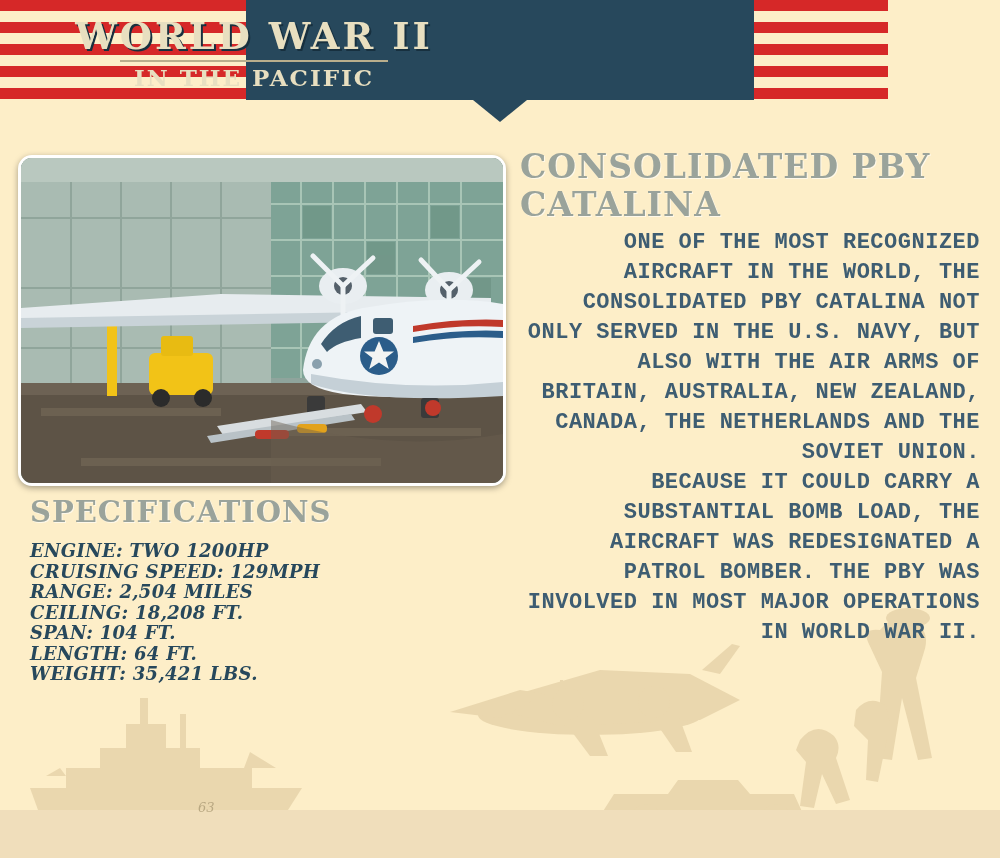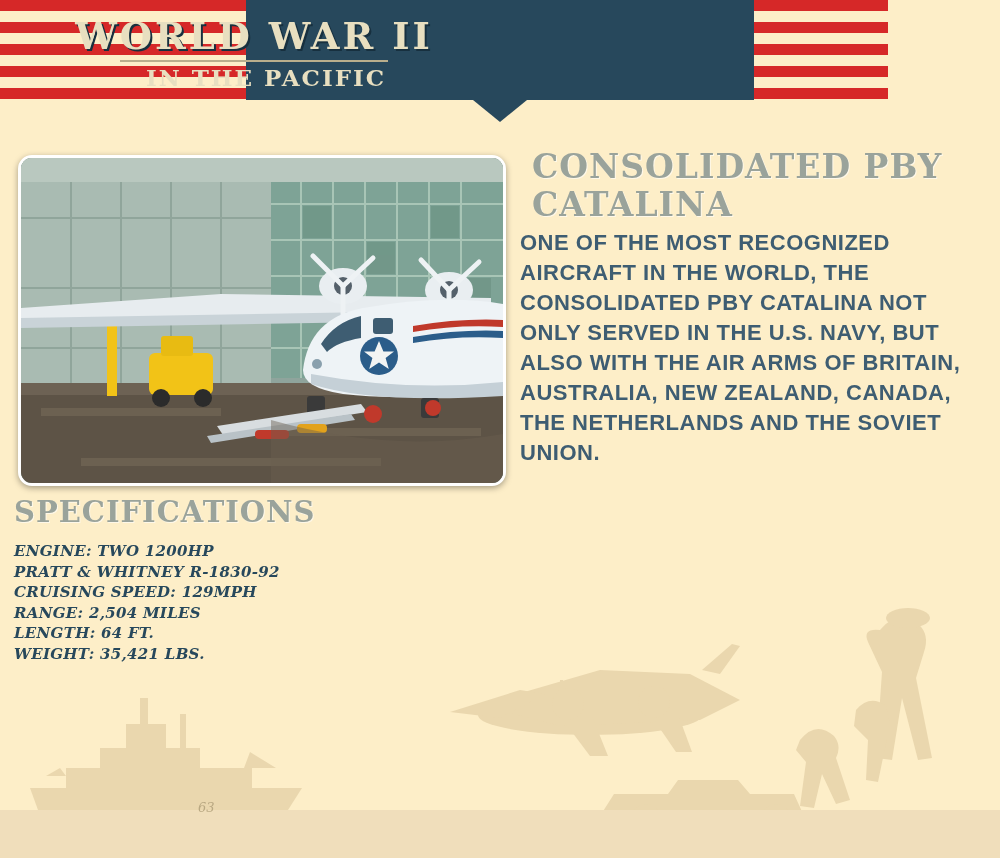--- a/index.html
+++ b/index.html
@@ -77,21 +77,20 @@
     position: absolute;
     left: 0; top: 64px;
     width: 508px;
     text-align: center;
     font-family: "DejaVu Serif", serif;
     font-weight: bold;
     font-size: 23px;
     letter-spacing: 2px;
     color: #e8dfc0;
     text-transform: uppercase;
-    padding-left: 12px;
   }
 
   
   .silhouettes {
     position: absolute;
     left: 0; top: 560px;
     width: 1000px;
     height: 298px;
     pointer-events: none;
   }
@@ -126,37 +125,38 @@
   }
   .article-title {
     font-family: "DejaVu Serif", serif;
     font-weight: bold;
     font-size: 33px;
     line-height: 38px;
     letter-spacing: 1px;
     color: #9aa39b;
     text-transform: uppercase;
     text-shadow: 1px 1px 0 rgba(255,255,255,.6);
-    margin: 0 0 4px 12px;
+    margin: 0 0 4px 0;
   }
   .article-body p {
-    font-family: Liberation Sans, sans-serif;
+    font-family: Liberation Mono, monospace;
     font-weight: bold;
     font-size: 22px;
     line-height: 30px;
     letter-spacing: .5px;
     color: #3e5d72;
     text-transform: uppercase;
     margin: 0;
+    text-align: right;
   }
 
   
   .specs {
     position: absolute;
-    left: 14px;
+    left: 30px;
     top: 495px;
     width: 470px;
   }
   .specs-title {
     font-family: "DejaVu Serif", serif;
     font-weight: bold;
     font-size: 29px;
     letter-spacing: 1px;
     color: #9aa39b;
     text-transform: uppercase;
@@ -165,21 +165,21 @@
   }
   .specs ul {
     list-style: none;
     margin: 0;
     padding: 0;
   }
   .specs li {
     font-family: "DejaVu Serif", serif;
     font-style: italic;
     font-weight: bold;
-    font-size: 15px;
+    font-size: 18px;
     line-height: 20.5px;
     letter-spacing: .3px;
     color: #27485c;
     text-transform: uppercase;
   }
 
   .page-number {
     position: absolute;
     left: 198px;
     top: 800px;
@@ -364,28 +364,30 @@
     </g>
 
     <path d="M250 262 q120 34 232 14 l0 49 l-232 0 Z" fill="#6a5f50" opacity="0.45"></path>
   </svg>
 </div>
 
 <div class="article">
   <h1 class="article-title">Consolidated PBY Catalina</h1>
   <div class="article-body">
     <p>One of the most recognized aircraft in the world, the Consolidated PBY Catalina not only served in the U.S. Navy, but also with the air arms of Britain, Australia, New Zealand, Canada, the Netherlands and the Soviet Union.</p>
+    <p>Because it could carry a substantial bomb load, the aircraft was redesignated a patrol bomber. The PBY was involved in most major operations in World War II.</p>
   </div>
 </div>
 
 <div class="specs">
   <h2 class="specs-title">Specifications</h2>
   <ul>
     <li>Engine:  Two 1200HP</li>
-    <li>Pratt &amp; Whitney R-1830-92</li>
     <li>Cruising Speed: 129MPH</li>
     <li>Range: 2,504 miles</li>
+    <li>Ceiling: 18,208 ft.</li>
+    <li>Span: 104 ft.</li>
     <li>Length: 64 ft.</li>
     <li>Weight: 35,421 lbs.</li>
   </ul>
 </div>
 
 <div class="page-number">63</div>
 
 </body></html>

